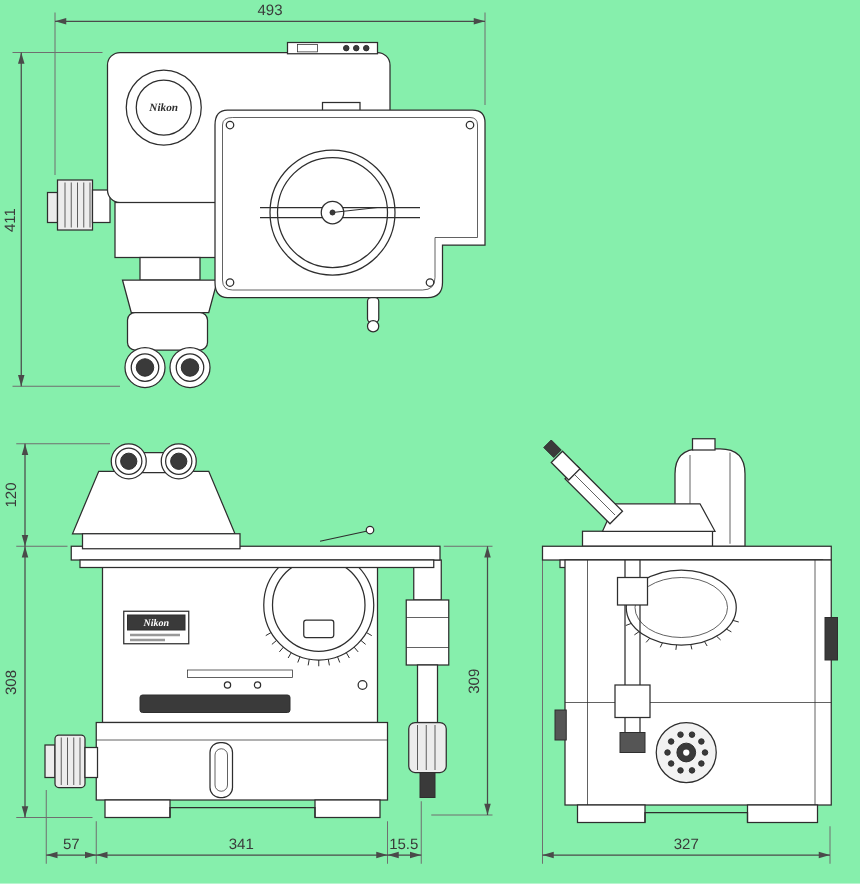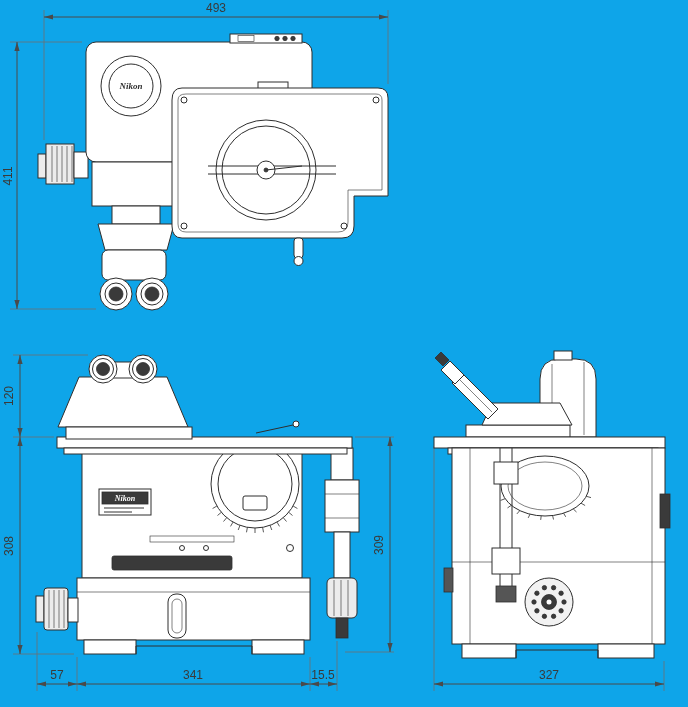--- a/index.html
+++ b/index.html
@@ -1,16 +1,16 @@
 <!DOCTYPE html>
 <html><head>
 <meta charset="utf-8">
 <style>
   html,body{margin:0;padding:0;background:#ffffff}
-  .canvas{position:relative;width:688px;height:707px;background:#0ea5e9;overflow:hidden;
+  .canvas{position:relative;width:688px;height:707px;background:#86efac;overflow:hidden;
           font-family:"Liberation Sans",sans-serif}
   svg{display:block}
   .ln{stroke:#2e2e2e;stroke-width:1;fill:none}
   .fw{stroke:#2e2e2e;stroke-width:1;fill:#ffffff}
   .fl{stroke:#2e2e2e;stroke-width:1;fill:#ececec}
   .fd{stroke:#2e2e2e;stroke-width:.8;fill:#3a3a3a}
   .fg{stroke:#2e2e2e;stroke-width:.8;fill:#555555}
   .thin{stroke:#2e2e2e;stroke-width:.6;fill:none}
   .tick{stroke:#2e2e2e;stroke-width:.8;fill:none}
   .dim-line{stroke:#4a4a4a;stroke-width:1;fill:none}

